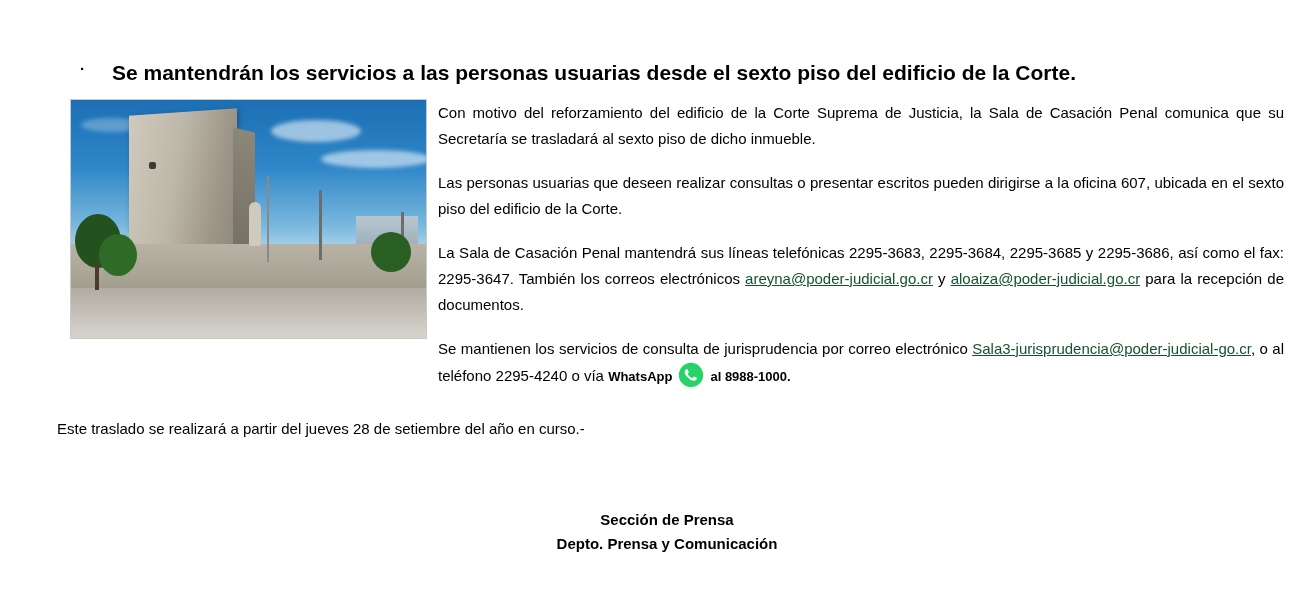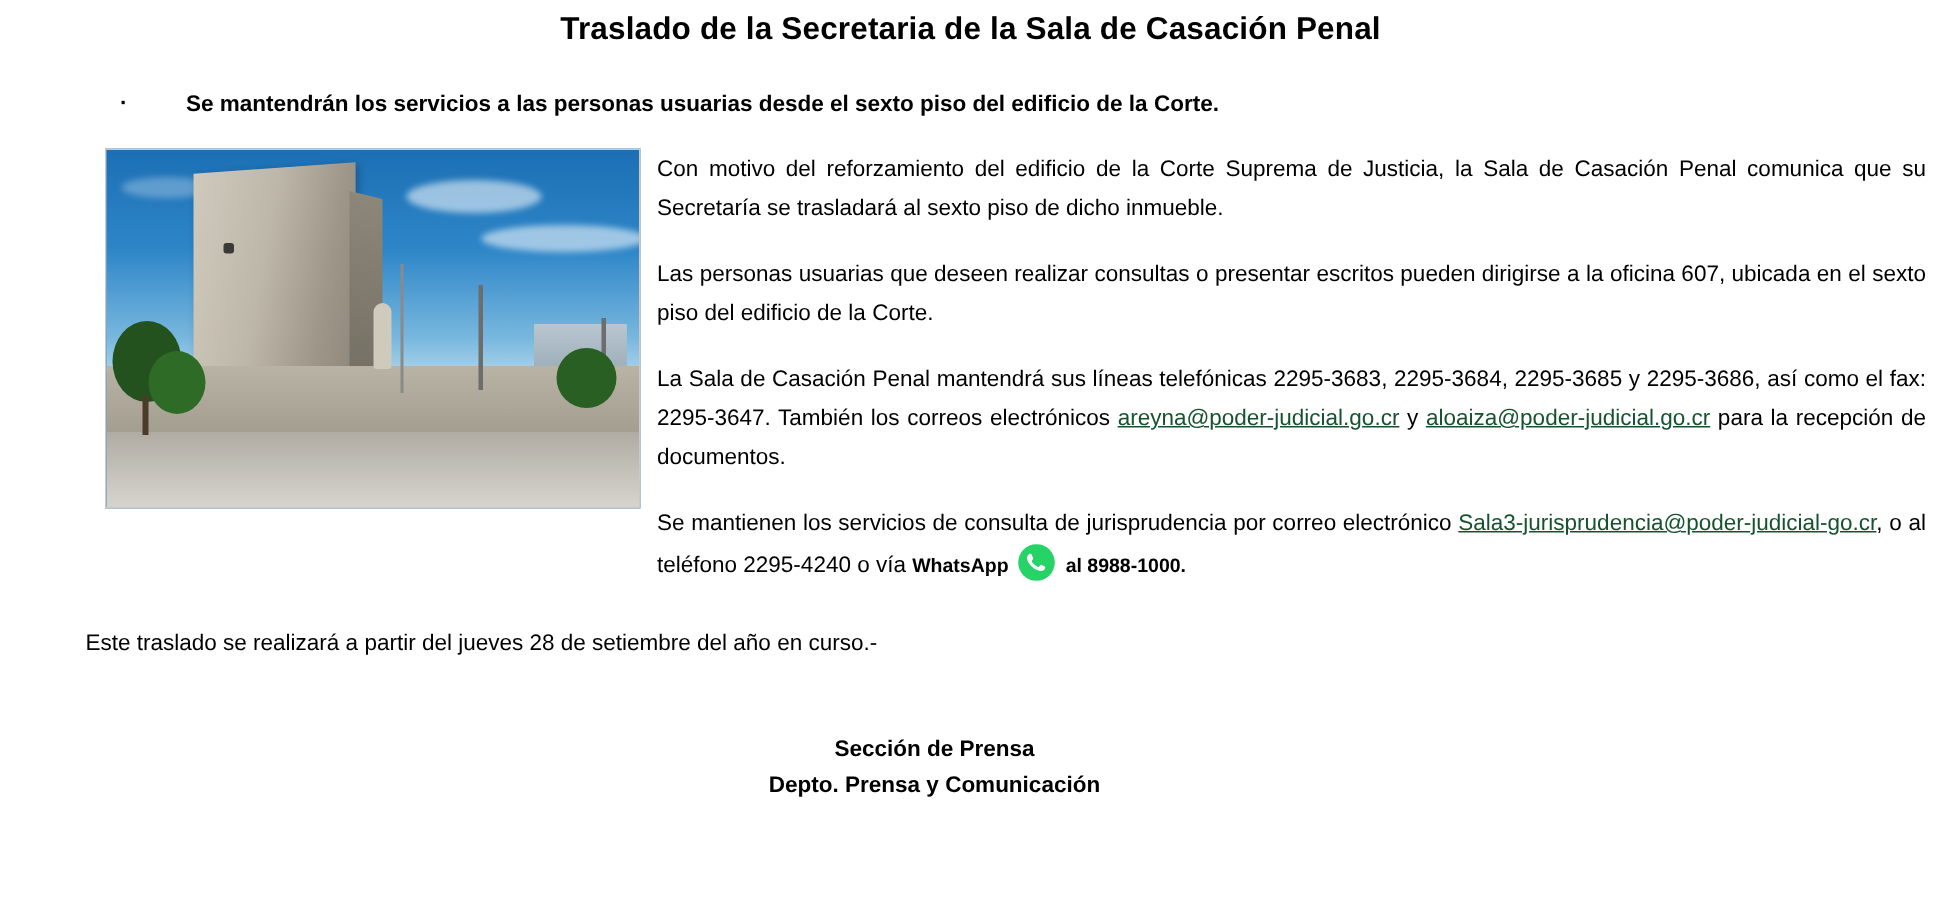--- a/index.html
+++ b/index.html
@@ -35,24 +35,23 @@
     left: 80px;
     top: 60px;
     font-size: 15px;
     font-weight: bold;
     color: #000;
   }
   .subtitle-text {
     position: absolute;
     left: 112px;
     top: 61px;
-    font-size: 15px;
+    font-size: 21px;
     font-weight: bold;
     white-space: nowrap;
-    margin-left: 12px;
   }
 
   
   .photo {
     position: absolute;
     left: 70px;
     top: 99px;
     width: 355px;
     height: 238px;
     border: 1px solid #c9c9c9;
@@ -207,35 +206,35 @@
   }
   .closing {
     position: absolute;
     left: 57px;
     top: 420px;
     font-size: 15px;
   }
   .signature {
     position: absolute;
     left: 0;
-    top: 488px;
+    top: 508px;
     width: 1246px;
     text-align: center;
     font-size: 15px;
     font-weight: bold;
     line-height: 23.5px;
+    padding-left: 44px;
   }
   .signature div { white-space: nowrap; }
 </style>
 </head>
 <body>
 
 <div class="page">
 
-  <div class="title">Traslado de la Secretaria de la Sala de Casación Penal</div>
 
   <div class="bullet">·</div>
   <div class="subtitle-text">Se mantendrán los servicios a las personas usuarias desde el sexto piso del edificio de la Corte.</div>
 
   <div class="photo">
     <div class="sky"></div>
     <div class="cloud c1"></div>
     <div class="cloud c2"></div>
     <div class="cloud c3"></div>
     <div class="glassbldg"></div>

